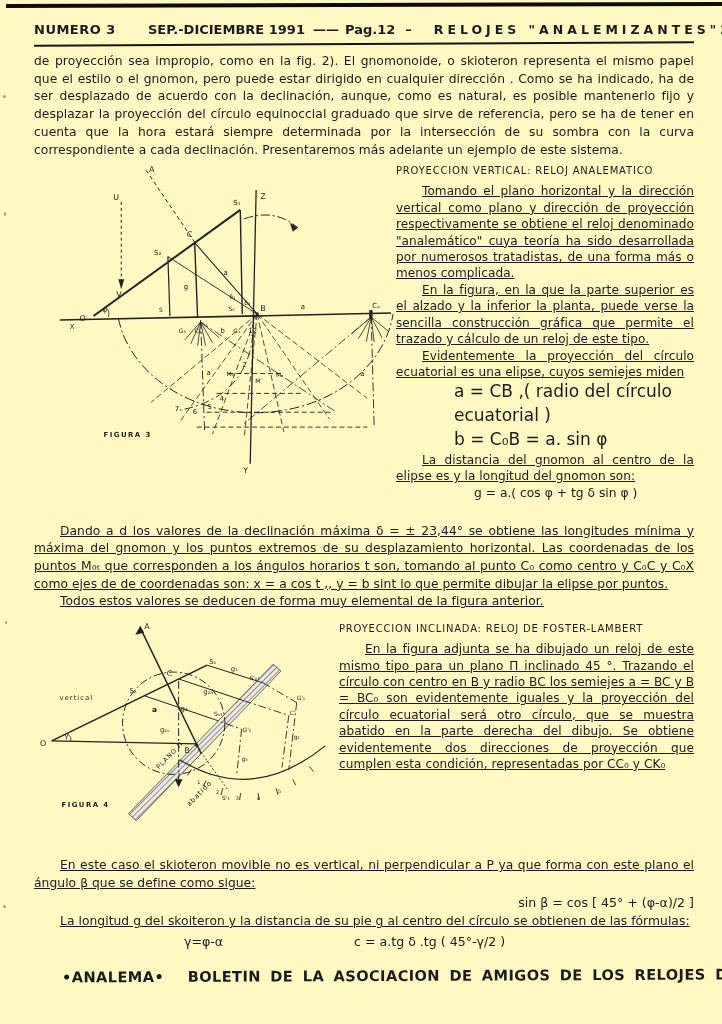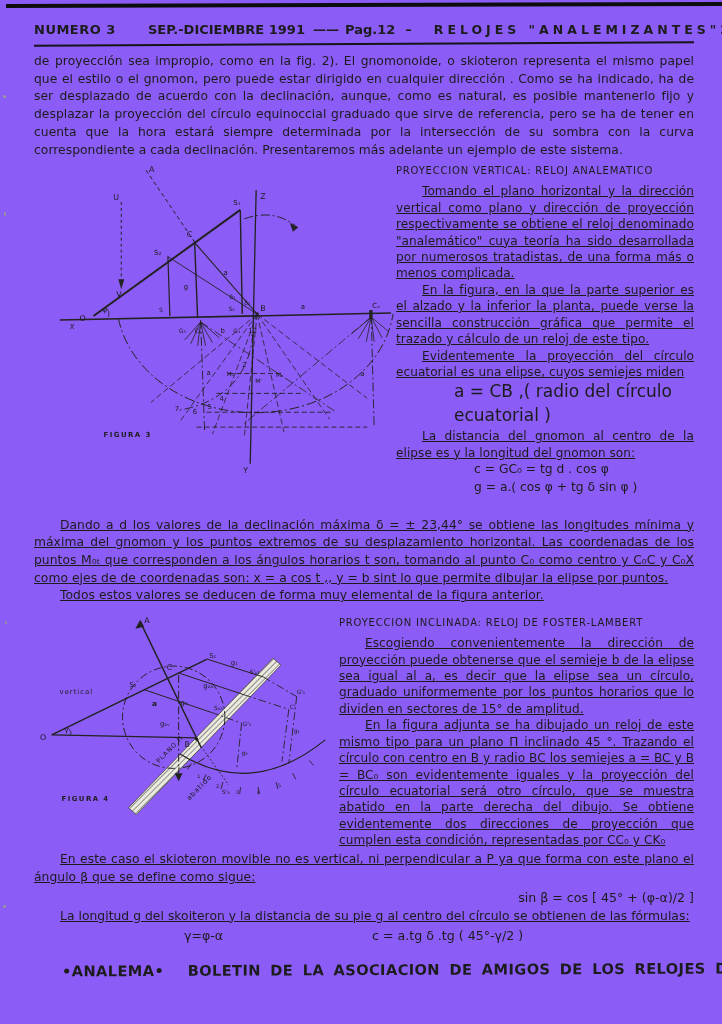--- a/index.html
+++ b/index.html
@@ -1,18 +1,18 @@
 <!DOCTYPE html>
 <html><head>
 <meta charset="utf-8">
 <style>
   html,body{margin:0;padding:0;background:#888;}
   .page{
     position:relative;width:722px;height:1024px;margin:0 auto;
-    background:#8b5cf6;color:#1c1c1c;box-sizing:border-box;
+    background:#fef9c3;color:#1c1c1c;box-sizing:border-box;
     padding:0 28px 0 34px;overflow:hidden;
     font-family:"DejaVu Sans","Liberation Sans",sans-serif;
   }
   .top-edge{position:absolute;top:3px;left:6px;right:0;height:4px;background:#0d0d0d;transform:rotate(-0.15deg);}
   .speck{position:absolute;background:#9a9a94;border-radius:50%;}
 
   .header{display:flex;align-items:baseline;margin-top:22px;font-size:13px;font-weight:bold;white-space:nowrap;}
   .header .numero{letter-spacing:0.5px;}
   .header .fecha{margin-left:32px;text-align:right;}
   .header .dash{margin-left:8px;}
@@ -29,21 +29,21 @@
   .row{display:flex;margin-top:2px;}
   .fig-col{flex:0 0 auto;}
   .txt-col{flex:1 1 auto;}
   .txt-col .text{font-size:12.1px;line-height:1.36;}
   .sec-heading{font-size:10px;font-weight:normal;letter-spacing:0.8px;margin:4px 0 7px 0;white-space:nowrap;}
   .rc-formula{font-size:17px;margin-left:58px;line-height:1.4;}
   .rc-formula2{font-size:12.3px;margin-left:78px;line-height:1.45;}
 
   .mid{margin-top:20px;}
   .center-formula{text-align:right;font-size:12.6px;margin:3px 0;}
-  .formula-row{display:flex;font-size:12.6px;margin:2px 0 0 150px;line-height:1.4;gap:18px;}
+  .formula-row{display:flex;font-size:12.6px;margin:2px 0 0 150px;line-height:1.4;}
   .formula-row .fg{width:170px;}
   .formula-g{font-size:12.6px;margin-left:150px;line-height:1.4;}
 
   .footer{margin-top:16px;margin-left:28px;font-weight:bold;font-size:14.6px;letter-spacing:0.4px;word-spacing:4px;transform:rotate(-0.25deg);white-space:nowrap;}
   .footer .brand{margin-right:14px;}
 
   svg{display:block;}
   svg text{fill:#1c1c1c;font-family:"DejaVu Sans","Liberation Sans",sans-serif;}
 </style>
 </head>
@@ -170,22 +170,22 @@
           <text x="70" y="277" font-size="7" font-weight="bold" letter-spacing="1.5">FIGURA 3</text>
         </g>
       </svg>
     </div>
     <div class="txt-col">
       <div class="sec-heading">PROYECCION VERTICAL: RELOJ ANALEMATICO</div>
       <div class="text indent">Tomando el plano horizontal y la dirección vertical como plano y dirección de proyección respectivamente se obtiene el reloj denominado "analemático" cuya teoría ha sido desarrollada por numerosos tratadistas, de una forma más o menos complicada.</div>
       <div class="text indent">En la figura, en la que la parte superior es el alzado y la inferior la planta, puede verse la sencilla construcción gráfica que permite el trazado y cálculo de un reloj de este tipo.</div>
       <div class="text indent">Evidentemente la proyección del círculo ecuatorial es una elipse, cuyos semiejes miden</div>
       <div class="rc-formula">a = CB ,( radio del círculo ecuatorial )</div>
+      <div class="rc-formula">b = C₀B = a. sin φ</div>
       <div class="text indent">La distancia del gnomon al centro de la elipse es y la longitud del gnomon son:</div>
-      <div class="rc-formula2">c = GC₀ = tg d . cos φ</div>
       <div class="rc-formula2">g = a.( cos φ + tg δ sin φ )</div>
     </div>
   </div>
 
   <div class="text indent mid">Dando a d los valores de la declinación máxima δ = ± 23,44° se obtiene las longitudes mínima y máxima del gnomon y los puntos extremos de su desplazamiento horizontal. Las coordenadas de los puntos M₀ₜ que corresponden a los ángulos horarios t son, tomando al punto C₀ como centro y C₀C y C₀X como ejes de de coordenadas son:   x = a cos t  ,,  y = b sint   lo que permite dibujar la elipse por puntos.</div>
   <div class="text indent">Todos estos valores se deducen de forma muy elemental de la figura anterior.</div>
 
   <div class="row" style="margin-top:8px;">
     <div class="fig-col">
 
@@ -261,21 +261,20 @@
           <text x="185" y="177" font-size="5">2</text>
           <text x="205" y="183" font-size="5">3</text>
           <text x="227" y="183" font-size="5">4</text>
           <text x="248" y="176" font-size="5">5</text>
           <text x="28" y="190" font-size="7" font-weight="bold" letter-spacing="1.5">FIGURA 4</text>
         </g>
       </svg>
     </div>
     <div class="txt-col">
       <div class="sec-heading">PROYECCION INCLINADA: RELOJ DE FOSTER-LAMBERT</div>
-      <div class="text indent">Escogiendo convenientemente la dirección de proyección puede obtenerse que el semieje b de la elipse sea igual al a, es decir que la elipse sea un círculo, graduado uniformemente por los puntos horarios que lo dividen en sectores de 15° de amplitud.</div>
       <div class="text indent">En la figura adjunta se ha dibujado un reloj de este mismo tipo para un plano Π inclinado 45 °. Trazando el círculo con centro en B y radio BC los semiejes a = BC y B = BC₀ son evidentemente iguales y la proyección del círculo ecuatorial será otro círculo, que se muestra abatido en la parte derecha del dibujo. Se obtiene evidentemente dos direcciones de proyección que cumplen esta condición, representadas por CC₀  y CK₀</div>
     </div>
   </div>
 
   <div class="text indent">En este caso el skioteron movible no es vertical, ni perpendicular a P ya que forma con este plano el ángulo β que se define como sigue:</div>
   <div class="center-formula">sin β  =  cos [ 45°  +  (φ-α)/2 ]</div>
   <div class="text indent">La longitud g del skoiteron y la distancia de su pie g al centro del círculo se obtienen de las fórmulas:</div>
   <div class="formula-row">
     <span class="fg">γ=φ-α</span>
     <span>c = a.tg δ .tg ( 45°-γ/2 )</span>

